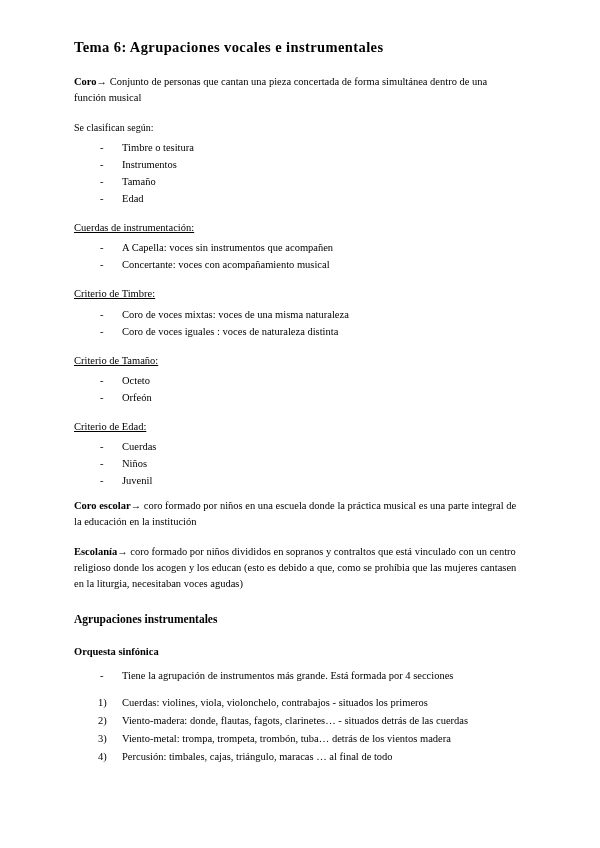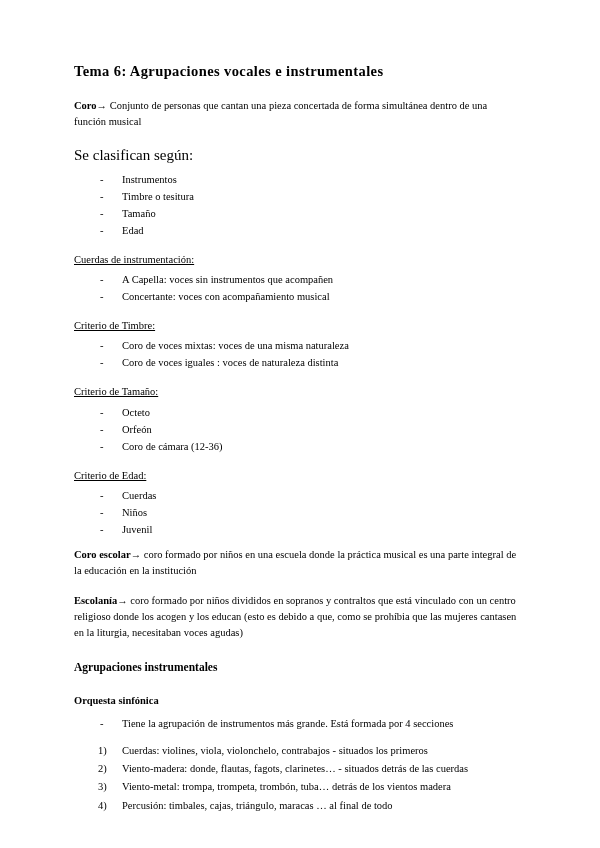--- a/index.html
+++ b/index.html
@@ -12,21 +12,21 @@
     height: 848px;
     font-family: "Liberation Serif", serif;
     color: #000000;
     overflow: hidden;
   }
   .page {
     position: relative;
     width: 600px;
     height: 740px;
     box-sizing: border-box;
-    padding: 62px 74px 40px 74px;
+    padding: 38px 74px 40px 74px;
   }
   .doc-title {
     font-size: 14.5px;
     font-weight: bold;
     letter-spacing: 0.4px;
     margin: 0 0 18px 0;
     line-height: 1.25;
   }
   .para {
     font-size: 10.5px;
@@ -34,21 +34,21 @@
     margin: 0 8px 13px 0;
     text-align: left;
   }
   .para .lead {
     font-weight: bold;
   }
   .arrow {
     font-size: 10.5px;
   }
   .plain {
-    font-size: 15px;
+    font-size: 10px;
     line-height: 1.55;
     margin: 0 0 4px 0;
   }
   .section-underline {
     font-size: 10.5px;
     line-height: 1.55;
     margin: 13px 0 3px 0;
     text-decoration: underline;
   }
   .bold-head {
@@ -106,43 +106,42 @@
 
 <div class="page">
 
   <h1 class="doc-title">Tema 6: Agrupaciones vocales e instrumentales</h1>
 
   <p class="para"><span class="lead">Coro</span><span class="arrow">→</span><span> Conjunto de personas que cantan una pieza concertada de forma simultánea dentro de una función musical</span></p>
 
   <p class="plain">Se clasifican según:</p>
 
   <ul class="dash-list">
+    <li>Timbre o tesitura</li>
     <li>Instrumentos</li>
-    <li>Timbre o tesitura</li>
     <li>Tamaño</li>
     <li>Edad</li>
   </ul>
 
   <p class="section-underline">Cuerdas de instrumentación:</p>
   <ul class="dash-list">
     <li>A Capella: voces sin instrumentos que acompañen</li>
     <li>Concertante: voces con acompañamiento musical</li>
   </ul>
 
   <p class="section-underline">Criterio de Timbre:</p>
   <ul class="dash-list">
     <li>Coro de voces mixtas: voces de una misma naturaleza</li>
     <li>Coro de voces iguales : voces de naturaleza distinta</li>
   </ul>
 
   <p class="section-underline">Criterio de Tamaño:</p>
   <ul class="dash-list">
     <li>Octeto</li>
     <li>Orfeón</li>
-    <li>Coro de cámara (12-36)</li>
   </ul>
 
   <p class="section-underline">Criterio de Edad:</p>
   <ul class="dash-list">
     <li>Cuerdas</li>
     <li>Niños</li>
     <li>Juvenil</li>
   </ul>
 
   <div class="gap-sm"></div>

